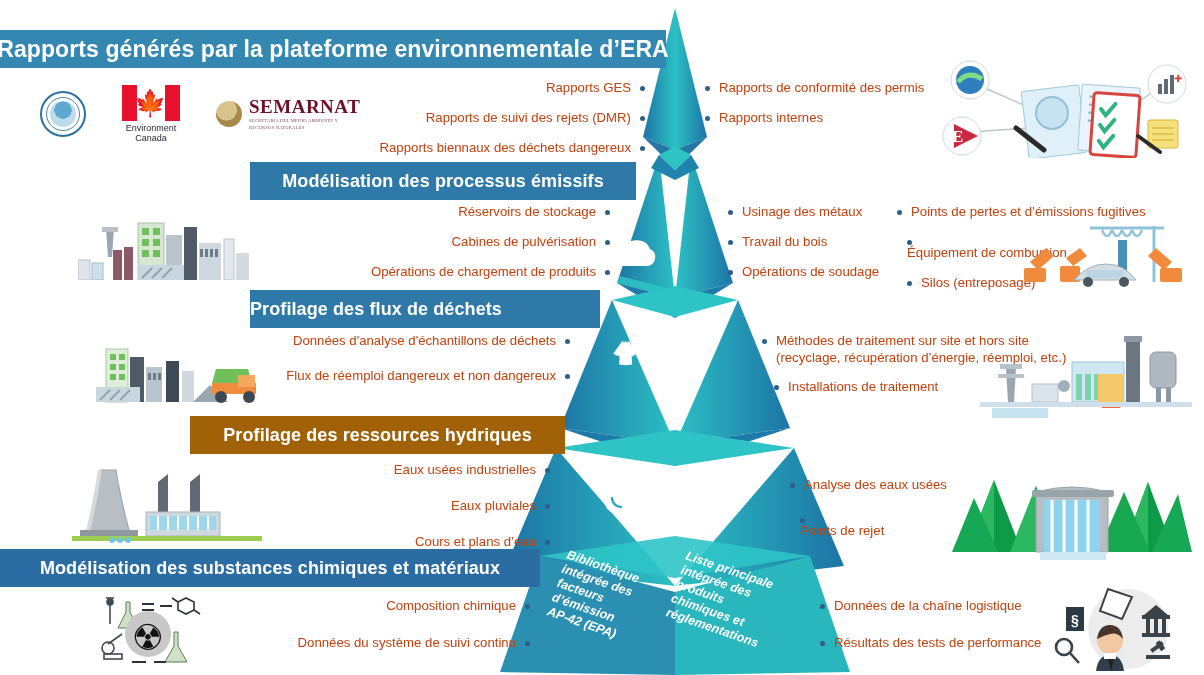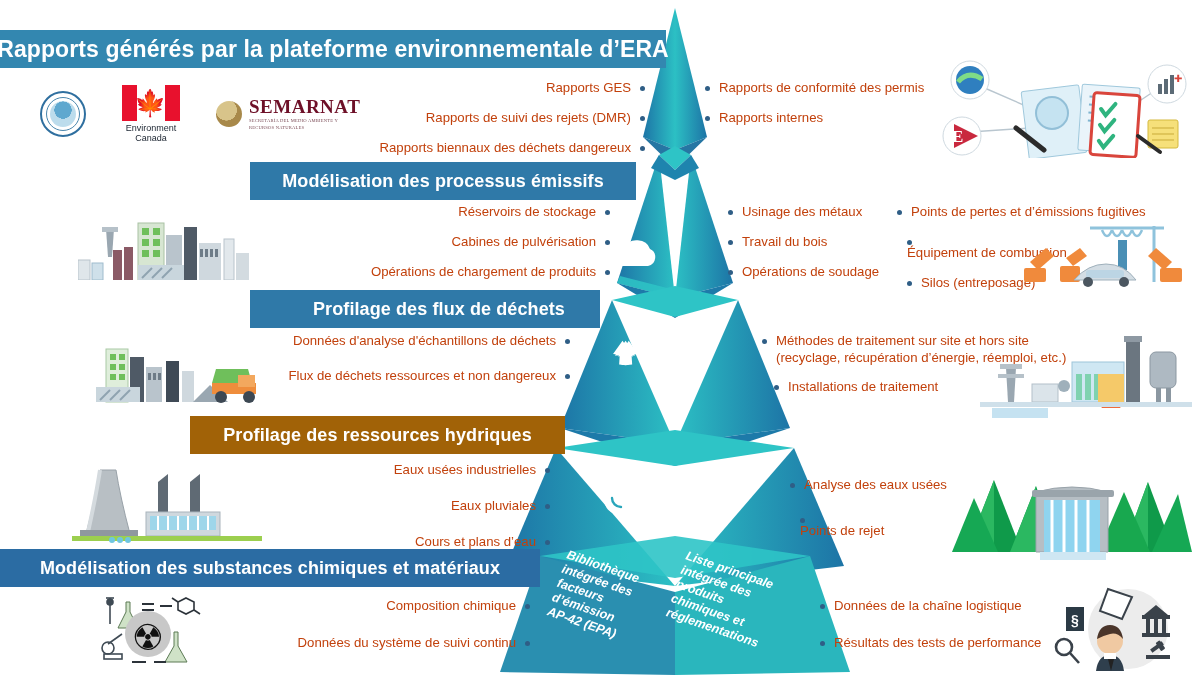--- a/index.html
+++ b/index.html
@@ -388,31 +388,31 @@
         <path d="M54 36 l14 -10 l7 8 l-14 10 z"></path>
           <rect x="48" y="44" width="20" height="16" rx="2"></rect>
       </g>
       <path d="M62 58 q14 -16 32 -16 q18 0 30 16 z" fill="#d3dde4" stroke="#9fb0bb"></path>
       <rect x="74" y="48" width="38" height="8" rx="3" fill="#bcd5e4"></rect>
       <circle cx="76" cy="60" r="5" fill="#4b5660"></circle>
         <circle cx="112" cy="60" r="5" fill="#4b5660"></circle>
     </svg>
   </div>
 
-  <div class="banner" style="left:250px;top:290px;width:350px;background:#2f79a8;justify-content:center;padding-left:28px;">
+  <div class="banner" style="left:250px;top:290px;width:350px;background:#2f79a8;">
     <span class="btxt" style="font-size:18px;">Profilage des flux de déchets</span>
   </div>
 
   <div class="blist rt" style="left:200px;top:333px;width:370px;">
     <div class="bitem" style="margin-bottom:18px;">
         <span>Données d'analyse d'échantillons de déchets</span>
         <span class="dot"></span>
       </div>
     <div class="bitem">
-        <span>Flux de déchets ressources et non dangereux</span>
+        <span>Flux de réemploi dangereux et non dangereux</span>
         <span class="dot"></span>
       </div>
   </div>
 
   <div class="blist lt" style="left:762px;top:333px;width:330px;">
     <div class="bitem wrap" style="margin-bottom:12px;">
       <span class="dot"></span>
       <span>Méthodes de traitement sur site et hors site<br>(recyclage, récupération d’énergie, réemploi, etc.)</span>
     </div>
     <div class="bitem" style="padding-left:12px;">

